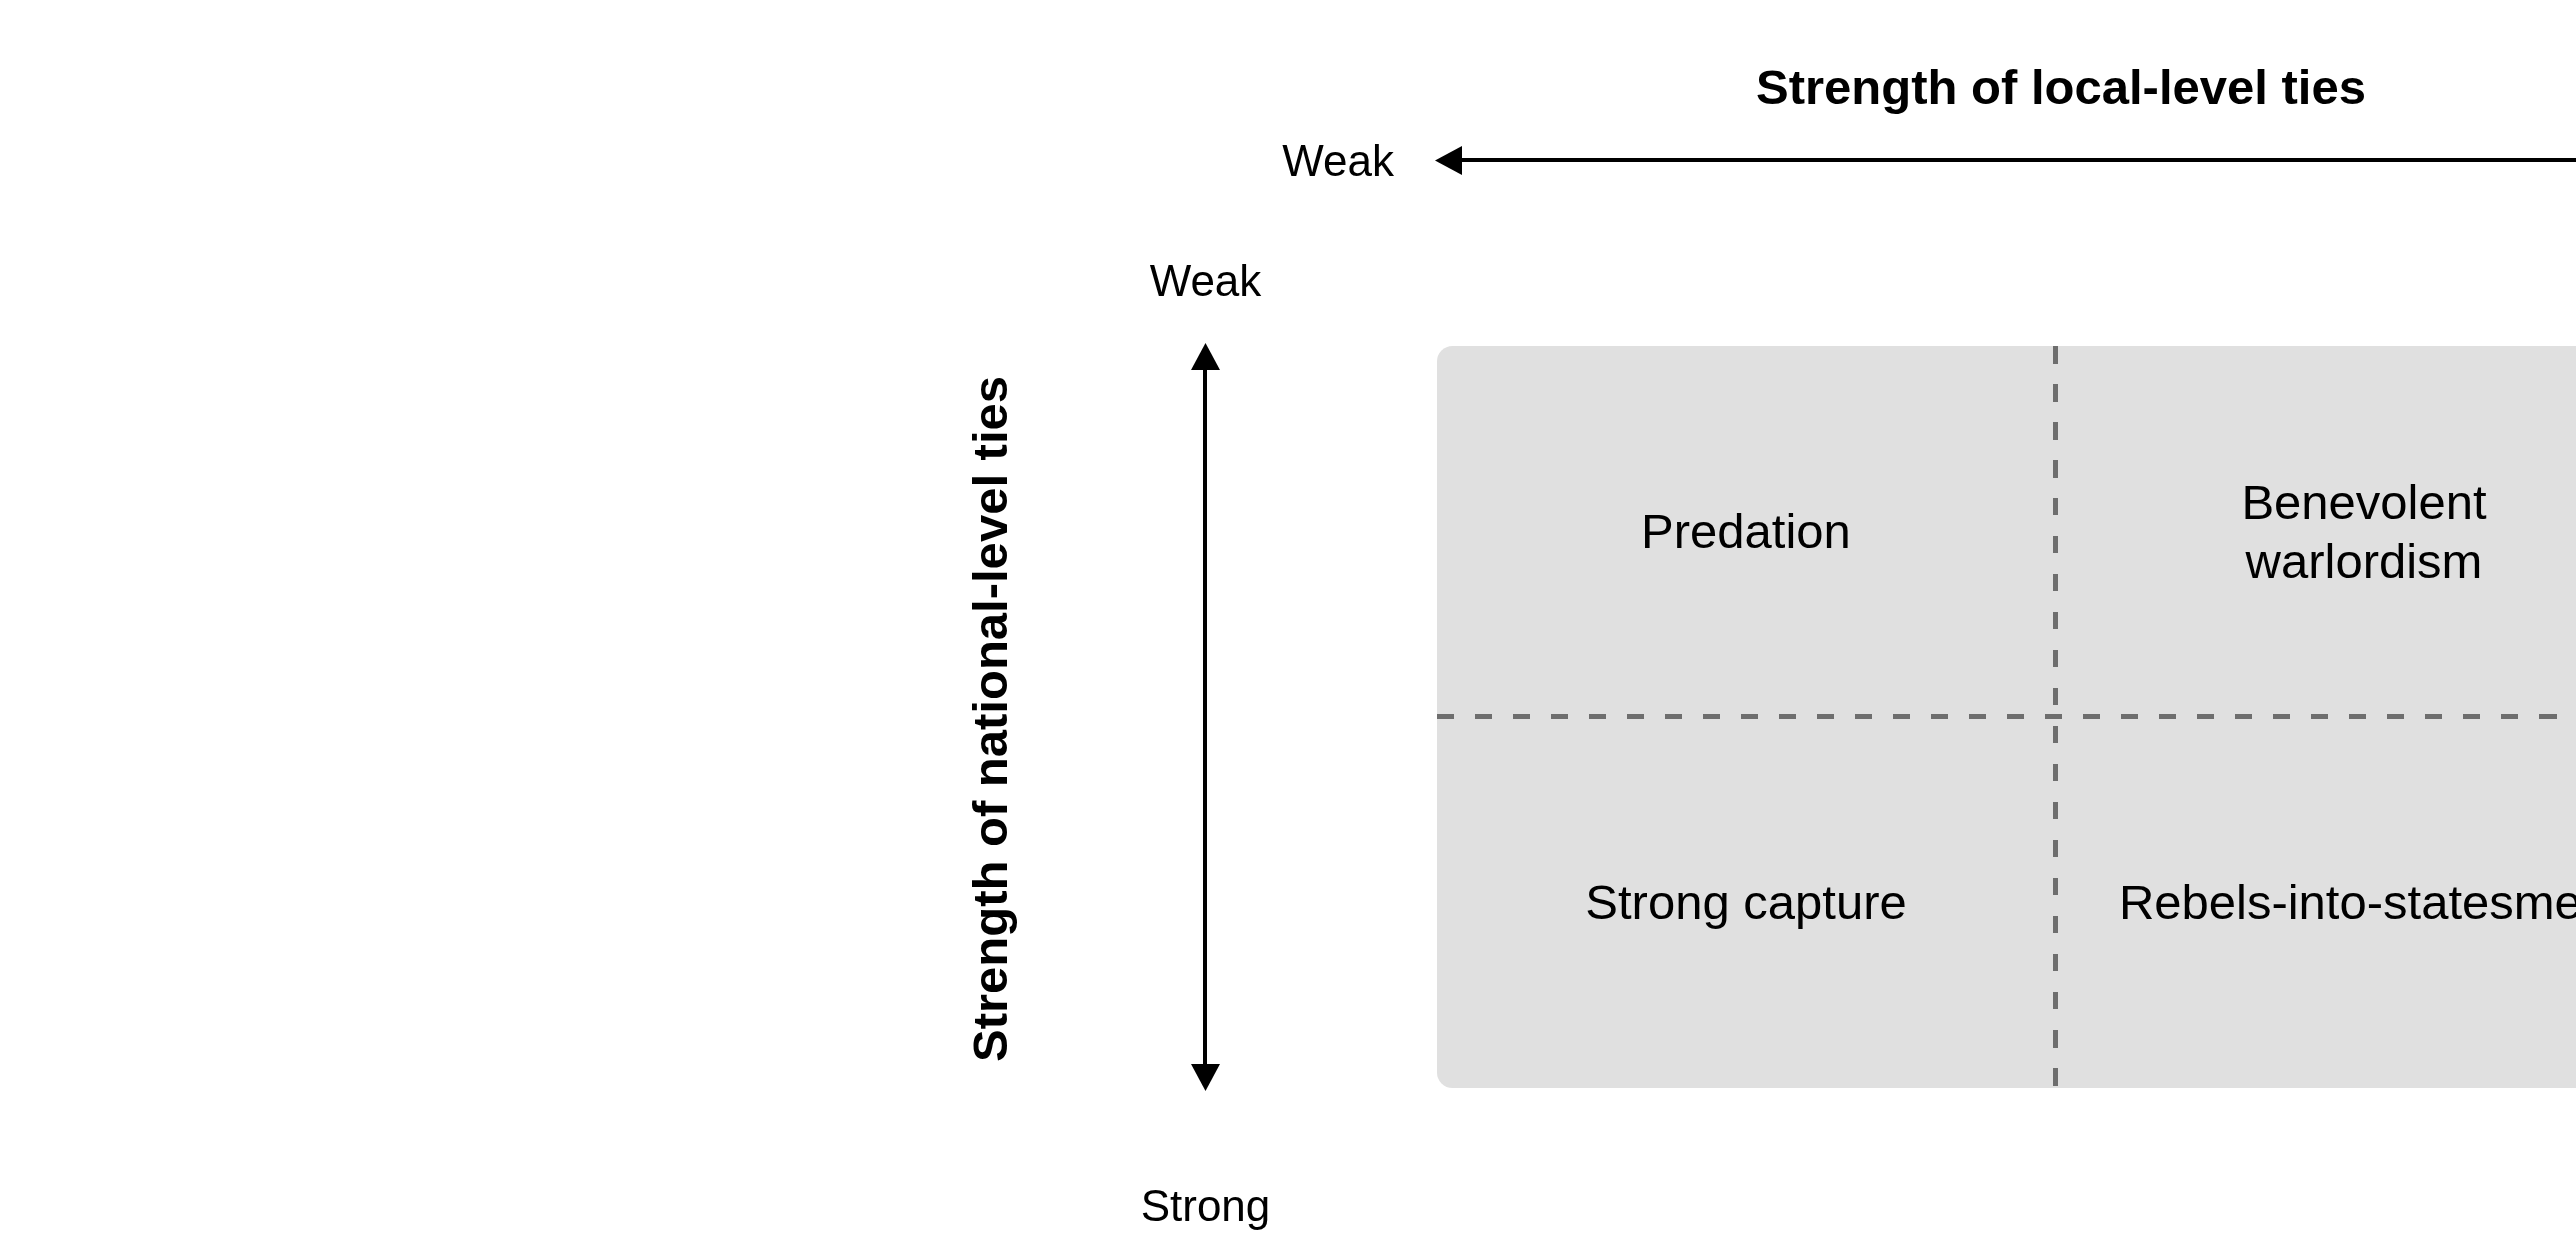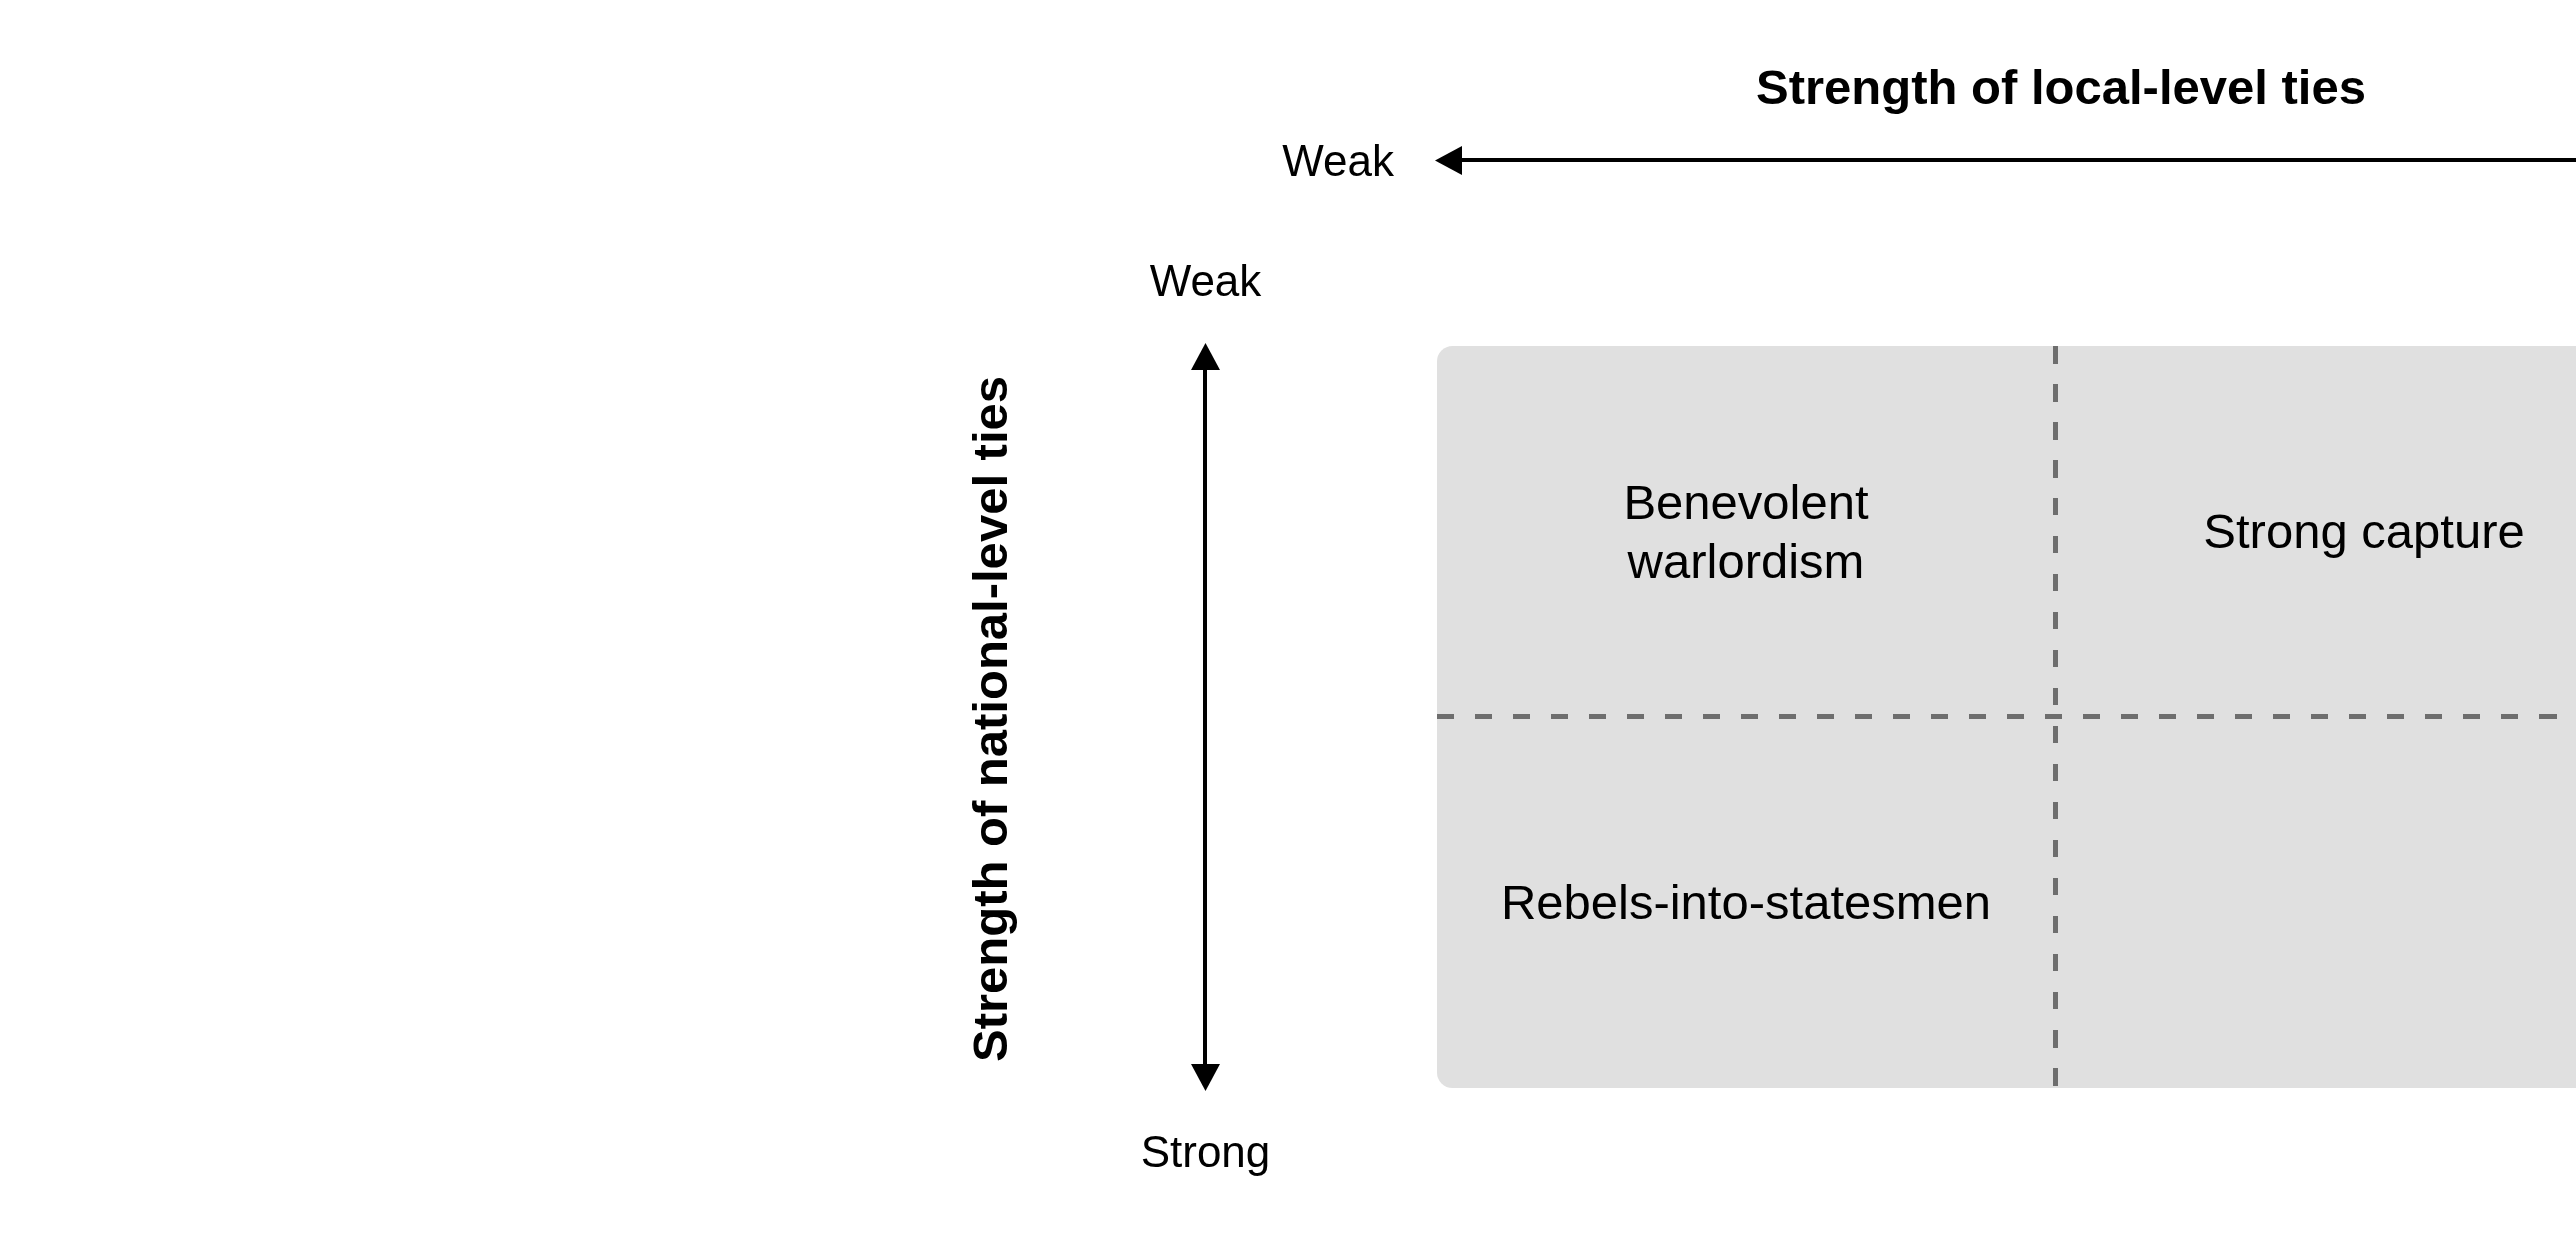--- a/index.html
+++ b/index.html
@@ -48,21 +48,21 @@
     left: 990px; top: 719px;
     transform: translate(-50%, -50%) rotate(-90deg);
     font-size: 49px; font-weight: bold; line-height: 1;
     white-space: nowrap;
   }
   .v-weak {
     position: absolute; left: 1051px; top: 259px; width: 309px;
     font-size: 44px; line-height: 1; text-align: center;
   }
   .v-strong {
-    position: absolute; left: 1051px; top: 1130px; width: 309px;
+    position: absolute; left: 1051px; top: 1184px; width: 309px;
     font-size: 44px; line-height: 1; text-align: center;
   }
   .v-arrow {
     position: absolute; left: 1191px; top: 343px; width: 29px; height: 748px;
   }
   .v-arrow .shaft {
     position: absolute; top: 23px; bottom: 23px; left: 12.4px; width: 4.1px;
     background: #000000; border-radius: 2.1px;
   }
   .v-arrow .head-top {
@@ -131,20 +131,23 @@
     <span class="head-top"></span>
     <span class="shaft"></span>
     <span class="head-bottom"></span>
   </div>
 
   <div class="v-strong">Strong</div>
 
   <div class="matrix">
     <div class="grid">
       <div class="quadrant">
+        <div class="q-label">Predation</div>
+      </div>
+      <div class="quadrant">
         <div class="q-label">Benevolent
 warlordism</div>
       </div>
       <div class="quadrant">
         <div class="q-label">Strong capture</div>
       </div>
       <div class="quadrant">
         <div class="q-label">Rebels-into-statesmen</div>
       </div>
     </div>

